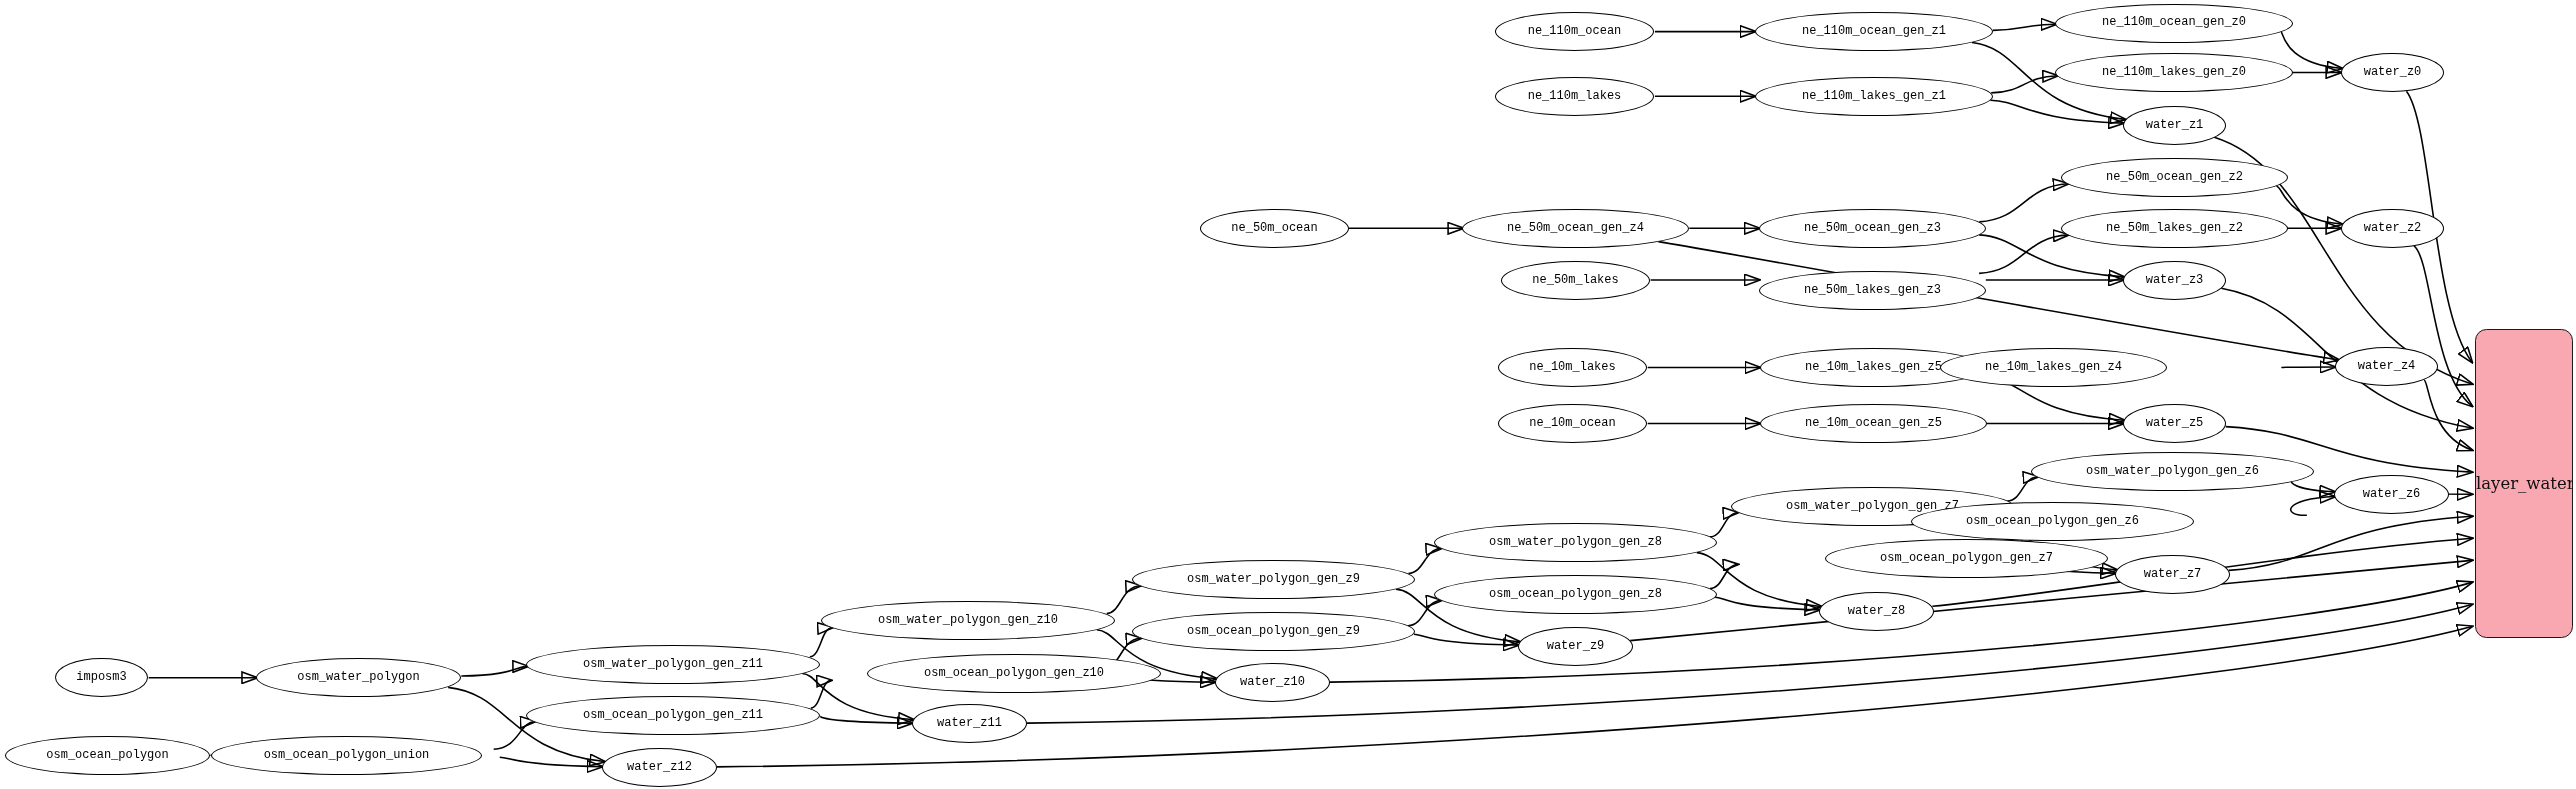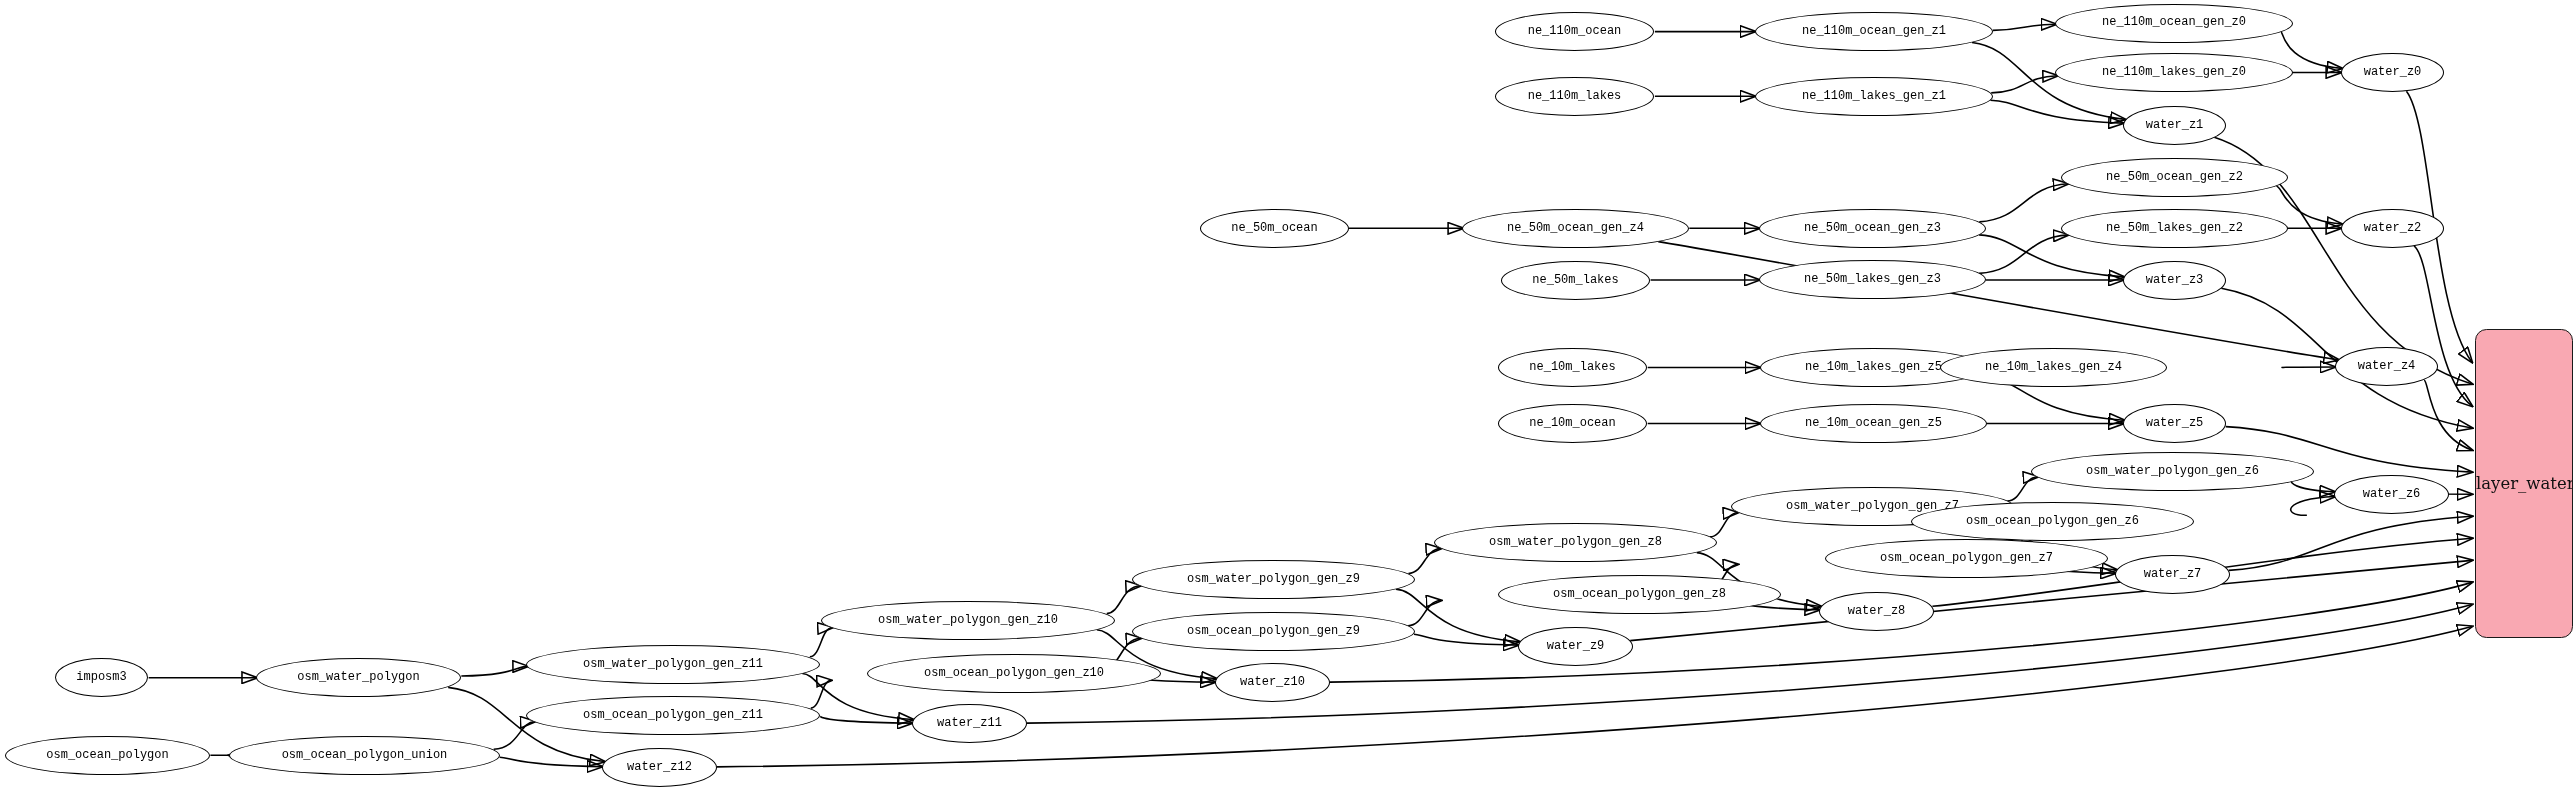--- a/index.html
+++ b/index.html
@@ -124,21 +124,21 @@
       </div>
       <div class="enode" style="left: 1462px; top: 209px; width: 227px; height: 39px;">
         <span>ne_50m_ocean_gen_z4</span>
       </div>
       <div class="enode" style="left: 1501px; top: 261px; width: 149px; height: 39px;">
         <span>ne_50m_lakes</span>
       </div>
       <div class="enode" style="left: 1759px; top: 209px; width: 227px; height: 39px;">
         <span>ne_50m_ocean_gen_z3</span>
       </div>
-      <div class="enode" style="left: 1759px; top: 260px; width: 227px; height: 39px;">
+      <div class="enode" style="left: 1759px; top: 271px; width: 227px; height: 39px;">
         <span>ne_50m_lakes_gen_z3</span>
       </div>
       <div class="enode" style="left: 2061px; top: 158px; width: 227px; height: 39px;">
         <span>ne_50m_ocean_gen_z2</span>
       </div>
       <div class="enode" style="left: 2061px; top: 209px; width: 227px; height: 39px;">
         <span>ne_50m_lakes_gen_z2</span>
       </div>
       <div class="enode" style="left: 2341px; top: 209px; width: 103px; height: 39px;">
         <span>water_z2</span>
@@ -169,21 +169,21 @@
       </div>
       <div class="enode" style="left: 55px; top: 658px; width: 93px; height: 39px;">
         <span>imposm3</span>
       </div>
       <div class="enode" style="left: 256px; top: 658px; width: 205px; height: 39px;">
         <span>osm_water_polygon</span>
       </div>
       <div class="enode" style="left: 5px; top: 736px; width: 205px; height: 39px;">
         <span>osm_ocean_polygon</span>
       </div>
-      <div class="enode" style="left: 229px; top: 736px; width: 271px; height: 39px;">
+      <div class="enode" style="left: 211px; top: 736px; width: 271px; height: 39px;">
         <span>osm_ocean_polygon_union</span>
       </div>
       <div class="enode" style="left: 526px; top: 645px; width: 294px; height: 39px;">
         <span>osm_water_polygon_gen_z11</span>
       </div>
       <div class="enode" style="left: 526px; top: 696px; width: 294px; height: 39px;">
         <span>osm_ocean_polygon_gen_z11</span>
       </div>
       <div class="enode" style="left: 821px; top: 601px; width: 294px; height: 39px;">
         <span>osm_water_polygon_gen_z10</span>
@@ -202,21 +202,21 @@
       </div>
       <div class="enode" style="left: 1132px; top: 612px; width: 283px; height: 39px;">
         <span>osm_ocean_polygon_gen_z9</span>
       </div>
       <div class="enode" style="left: 1215px; top: 663px; width: 115px; height: 39px;">
         <span>water_z10</span>
       </div>
       <div class="enode" style="left: 1434px; top: 523px; width: 283px; height: 39px;">
         <span>osm_water_polygon_gen_z8</span>
       </div>
-      <div class="enode" style="left: 1498px; top: 575px; width: 283px; height: 39px;">
+      <div class="enode" style="left: 1434px; top: 575px; width: 283px; height: 39px;">
         <span>osm_ocean_polygon_gen_z8</span>
       </div>
       <div class="enode" style="left: 1518px; top: 627px; width: 115px; height: 39px;">
         <span>water_z9</span>
       </div>
       <div class="enode" style="left: 1731px; top: 487px; width: 283px; height: 39px;">
         <span>osm_water_polygon_gen_z7</span>
       </div>
       <div class="enode" style="left: 1825px; top: 539px; width: 283px; height: 39px;">
         <span>osm_ocean_polygon_gen_z7</span>

